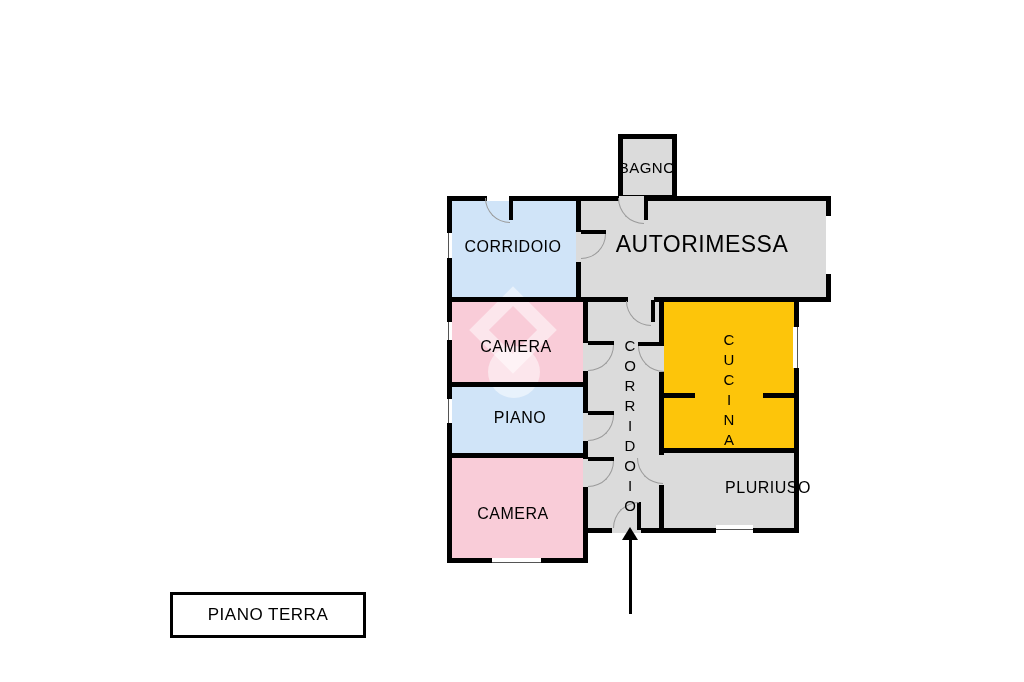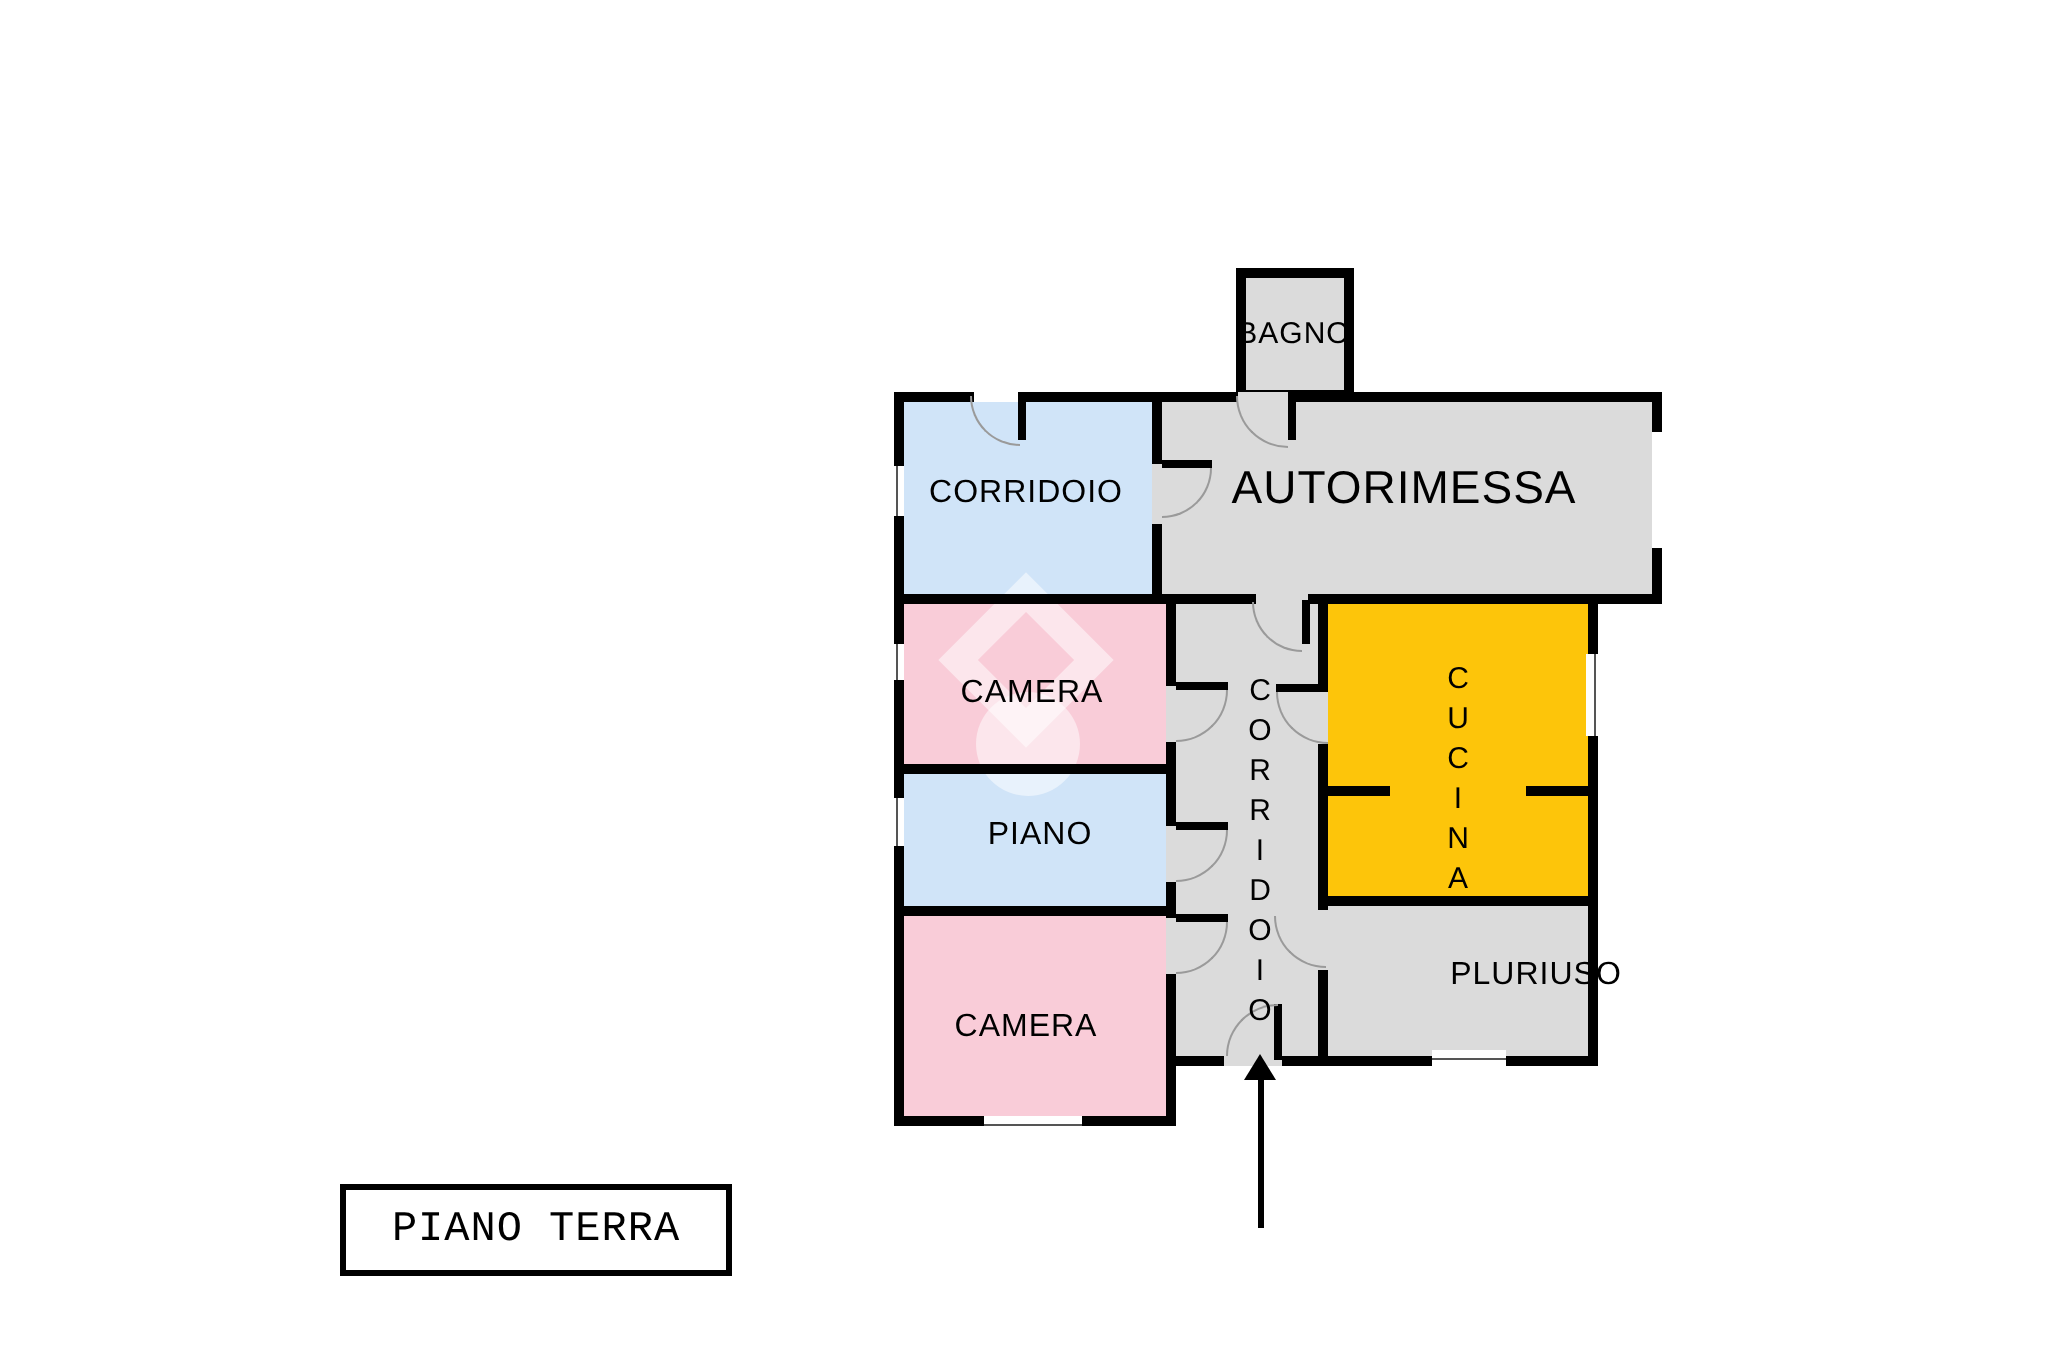--- a/index.html
+++ b/index.html
@@ -31,21 +31,21 @@
   .wm{position:absolute;}
   .wm-diamond{left:482px;top:299px;width:34px;height:34px;border:14px solid rgba(255,255,255,0.5);transform:rotate(45deg);}
   .wm-circle{left:488px;top:346px;width:52px;height:52px;border-radius:50%;background:rgba(255,255,255,0.5);}
   .arrow-shaft{position:absolute;left:629px;top:539px;width:3px;height:75px;background:var(--wall);}
   .arrow-head{position:absolute;left:622px;top:527px;width:0;height:0;
       border-left:8px solid transparent;border-right:8px solid transparent;
       border-bottom:13px solid var(--wall);}
   .title-box{position:absolute;left:170px;top:592px;width:196px;height:46px;
       box-sizing:border-box;border:3px solid var(--wall);background:#fff;
       display:flex;align-items:center;justify-content:center;}
-  .title-box span{font-size:21px;letter-spacing:0.5px;font-family:Liberation Mono, monospace;}
+  .title-box span{font-size:17px;letter-spacing:0.5px;}
 </style>
 </head>
 <body>
 
 <div class="plan">
 
   <div class="room fill-gray" style="left:618px;top:134px;width:59px;height:66px;"></div>
   <div class="room fill-blue" style="left:447px;top:196px;width:134px;height:106px;"></div>
   <div class="room fill-gray" style="left:576px;top:196px;width:255px;height:106px;"></div>
   <div class="room fill-pink" style="left:447px;top:297px;width:141px;height:90px;"></div>

